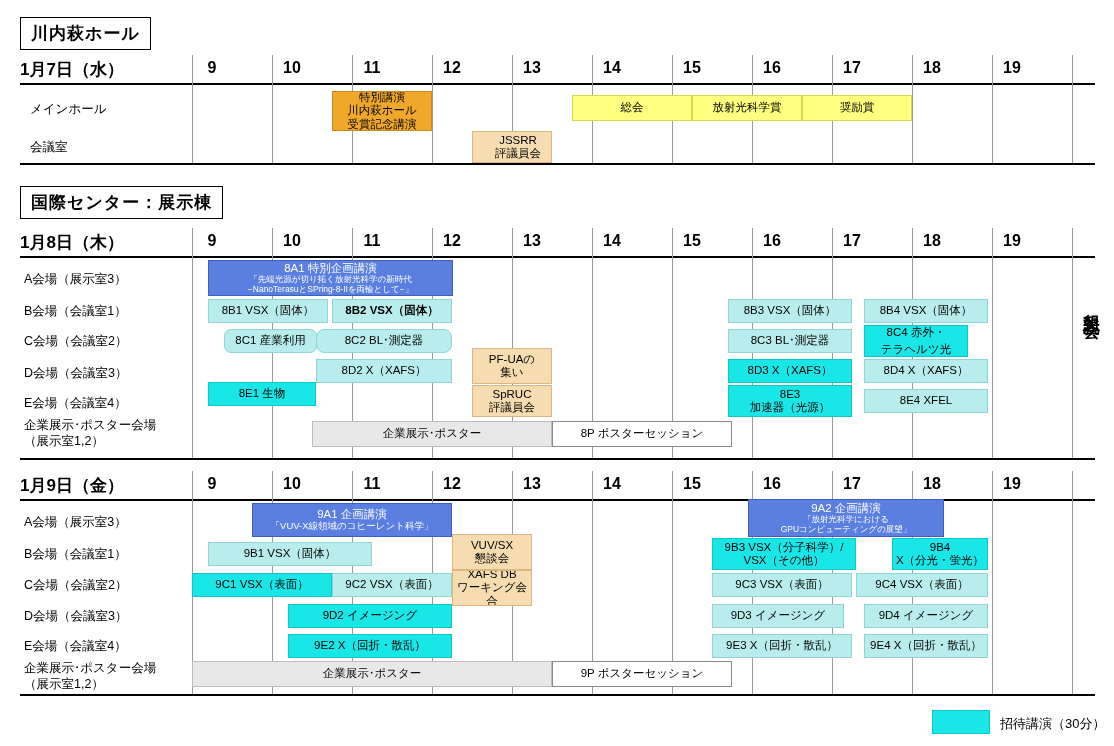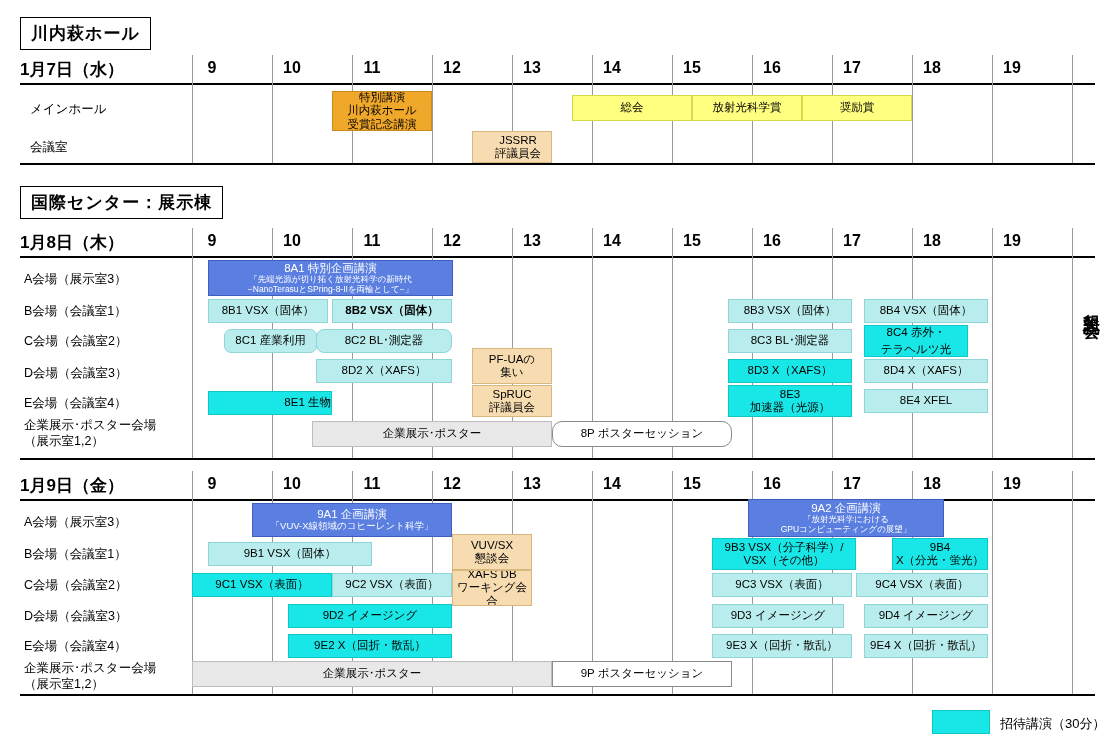--- a/index.html
+++ b/index.html
@@ -181,21 +181,21 @@
   <div class="blk ltcyan" style="left:296px;top:131px;width:136px;height:24px;">
     <span>8D2 X（XAFS）</span>
   </div>
   <div class="blk cyan" style="left:708px;top:131px;width:124px;height:24px;">
     <span>8D3 X（XAFS）</span>
   </div>
   <div class="blk ltcyan" style="left:844px;top:131px;width:124px;height:24px;">
     <span>8D4 X（XAFS）</span>
   </div>
 
-  <div class="blk cyan" style="left:188px;top:163px;width:124px;height:24px;justify-content:flex-end;">
+  <div class="blk cyan" style="left:188px;top:154px;width:108px;height:24px;">
     <span>8E1 生物</span>
   </div>
   <div class="blk cyan ml" style="left:708px;top:157px;width:124px;height:32px;">
     <div>8E3</div>
     <div>加速器（光源）</div>
   </div>
   <div class="blk ltcyan" style="left:844px;top:161px;width:124px;height:24px;">
     <span>8E4 XFEL</span>
   </div>
 
@@ -204,21 +204,21 @@
     <div>集い</div>
   </div>
   <div class="blk ltorange ml" style="left:452px;top:157px;width:80px;height:32px;">
     <div>SpRUC</div>
     <div>評議員会</div>
   </div>
 
   <div class="blk gray" style="left:292px;top:193px;width:240px;height:26px;">
     <span>企業展示･ポスター</span>
   </div>
-  <div class="blk white" style="left:532px;top:193px;width:180px;height:26px;border-radius:10px;">
+  <div class="blk white" style="left:532px;top:193px;width:180px;height:26px;">
     <span>8P ポスターセッション</span>
   </div>
 
   <div class="vert" style="left:1060px;top:72px;">懇親会</div>
 </div>
 
 <div class="grid" style="left:20px;top:471px;width:1075px;height:225px;">
   <div style="position:absolute;left:0;top:0;width:1075px;height:28px;border-bottom:2px solid #000;"></div>
   <div class="daylabel" style="top:3px;">1月9日（金）</div>
   <div class="hour" style="left:177px;">9</div>

